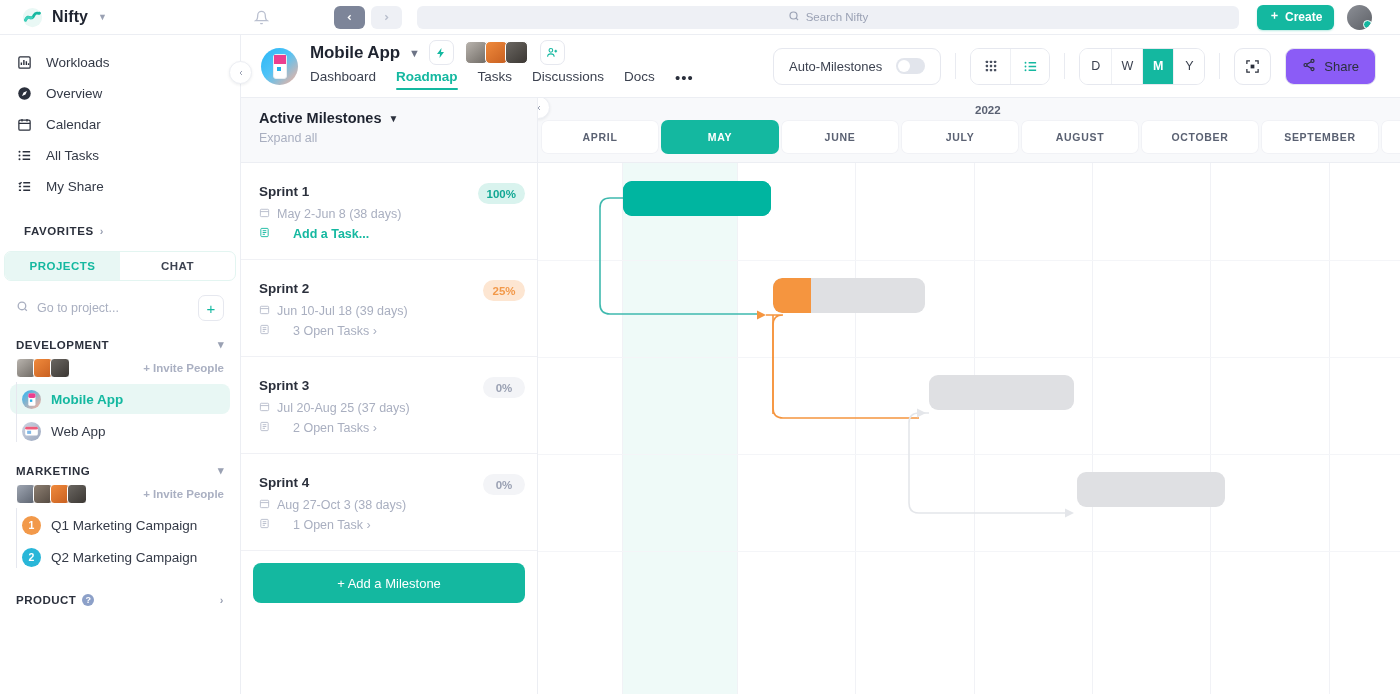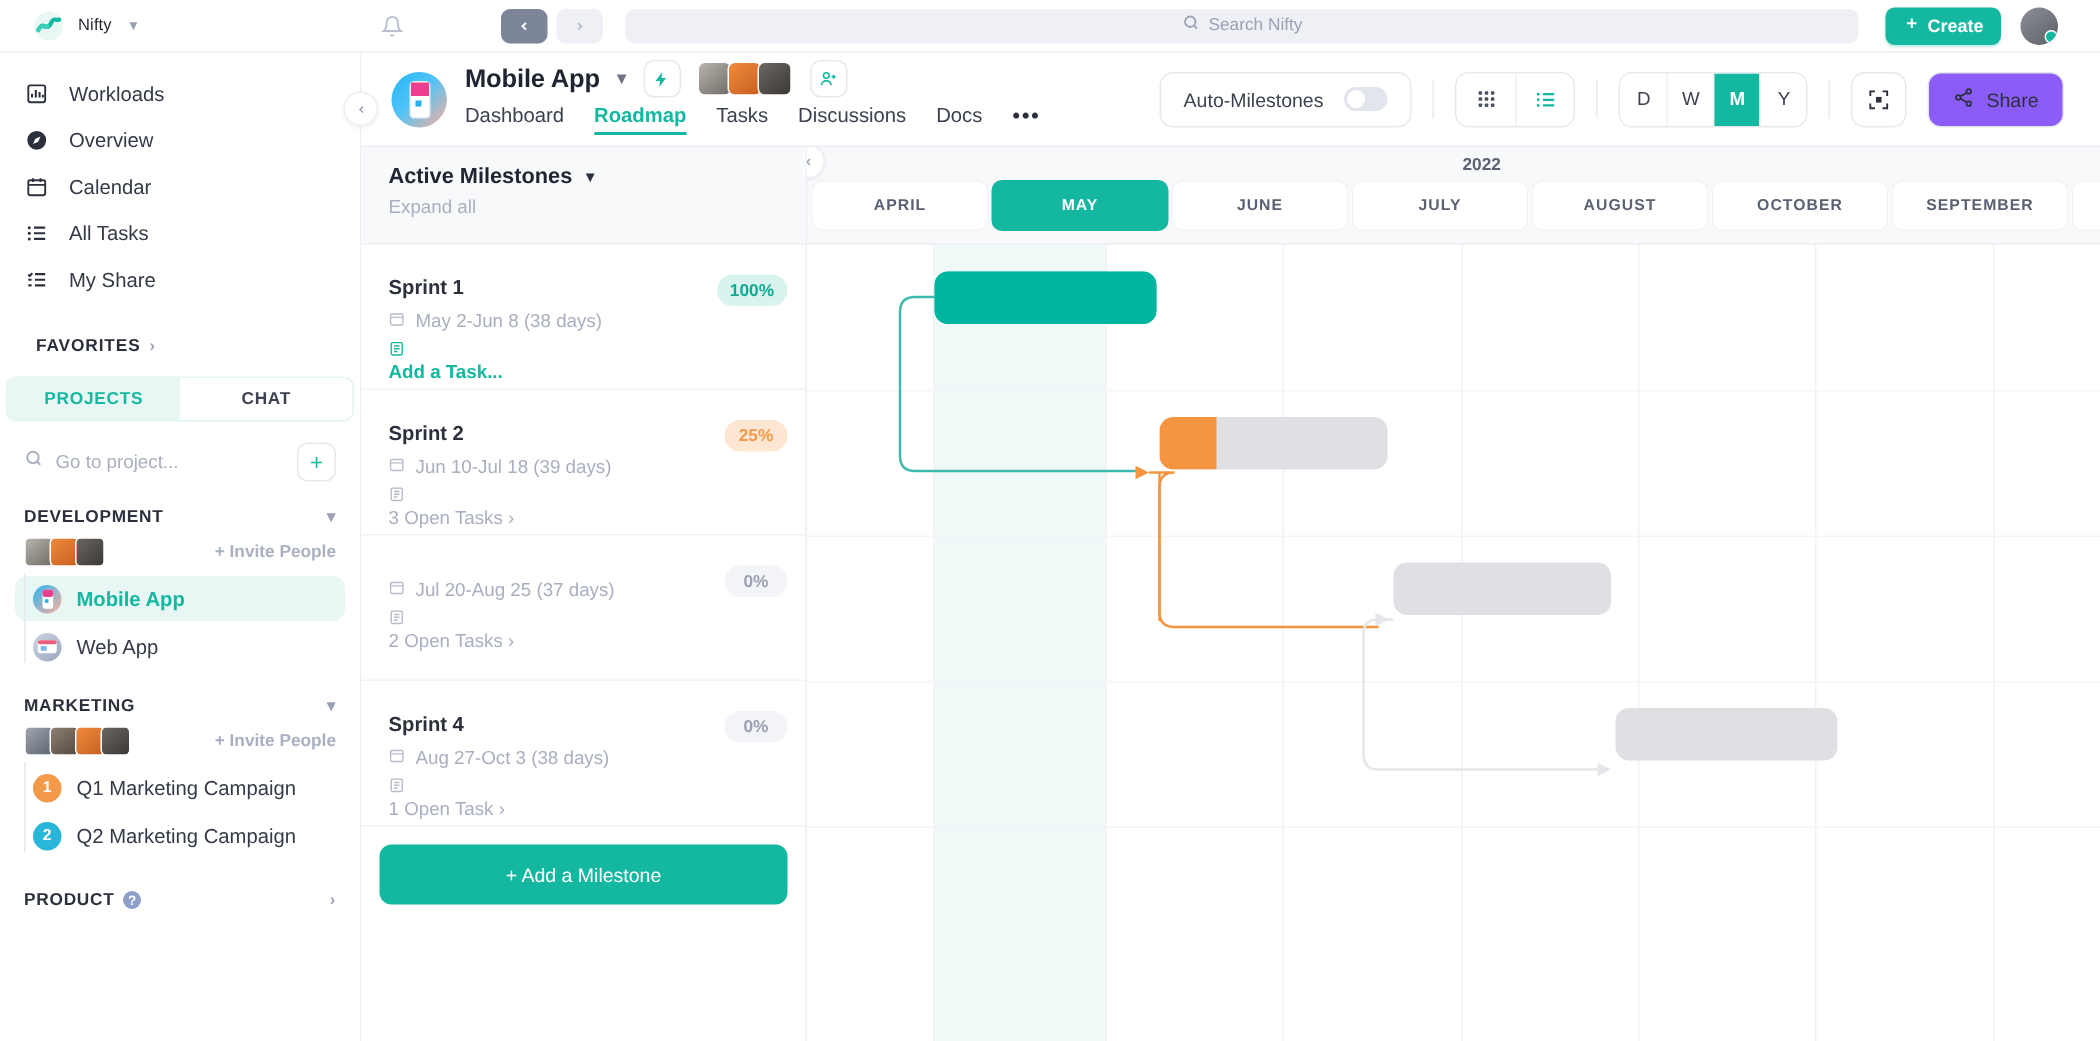--- a/index.html
+++ b/index.html
@@ -15,21 +15,21 @@
   
   .topbar {
     height: 35px; flex: 0 0 35px;
     display: flex; align-items: center;
     background: #fff;
     border-bottom: 1px solid #eceef3;
     position: relative; z-index: 30;
   }
   .brand { width: 241px; display: flex; align-items: center; gap: 9px; padding-left: 22px; }
   .logo-mark { width: 21px; height: 21px; position: relative; }
-  .brand-name { font-size: 11px; font-weight: 400; letter-spacing: .1px; color: #1f2430; }
+  .brand-name { font-size: 16px; font-weight: 700; letter-spacing: .1px; color: #1f2430; }
   .brand-caret { color: #9aa1b3; font-size: 9px; margin-left: 1px; }
 
   .bell { width: 40px; display:flex; align-items:center; justify-content:center; color:#b9bfcf; }
 
   .navbtns { display: flex; gap: 6px; margin-left: 53px; }
   .navbtn {
     width: 31px; height: 23px; border-radius: 6px;
     display: flex; align-items: center; justify-content: center;
     font-size: 12px;
   }
@@ -244,21 +244,21 @@
   .mile-title { font-size: 14.5px; font-weight:700; color:#1f2430; display:flex; align-items:center; gap:7px;}
   .mile-title .cv { font-size:10px; color:#2b303c; }
   .expand-all { font-size: 12.5px; color:#a9afc0; margin-top: 5px; }
 
   .mile-row {
     height: 97px; border-bottom: 1px solid #f0f1f5;
     padding: 21px 0 0 18px; position: relative;
   }
   .mile-name { font-size: 13.5px; font-weight: 700; color:#2b303c; }
   .mile-meta { display:flex; align-items:center; gap:7px; margin-top: 8px; font-size:12.5px; color:#a9afc0; }
-  .mile-tasks { display:flex; align-items:flex-start; gap:0; margin-top: 6px; font-size:12.5px; color:#a9afc0;flex-direction:column; }
+  .mile-tasks { display:flex; align-items:flex-end; gap:23px; margin-top: 6px; font-size:12.5px; color:#a9afc0; }
   .mile-tasks.add { color:#14b8a0; font-weight:700; }
   .pct {
     position:absolute; right: 12px; top: 20px;
     height: 21px; min-width: 42px; padding: 0 9px; border-radius: 11px;
     display:flex; align-items:center; justify-content:center;
     font-size: 11.5px; font-weight: 700;
   }
   .pct.done { background:#d9f3ee; color:#12a894; }
   .pct.part { background:#fde6d2; color:#f2994a; }
   .pct.zero { background:#f3f4f7; color:#9aa1b3; }
@@ -659,20 +659,21 @@
                     <rect x="4" y="3" width="16" height="18" rx="2"></rect>
                     <path d="M8 8h8M8 12h8M8 16h5"></path>
                   </svg>
               </span>
               <span>3 Open Tasks ›</span>
             </div>
             <span class="pct part">25%</span>
           </div>
 
           <div class="mile-row">
+            <div class="mile-name">Sprint 3</div>
             <div class="mile-meta">
               <span>
                 <svg width="11" height="11" viewBox="0 0 24 24" fill="none" stroke="#b6bbca" stroke-width="2">
                     <rect x="3" y="5" width="18" height="16" rx="2"></rect>
                     <path d="M3 10h18"></path>
                   </svg>
               </span>
               <span>Jul 20-Aug 25 (37 days)</span>
             </div>
             <div class="mile-tasks">

